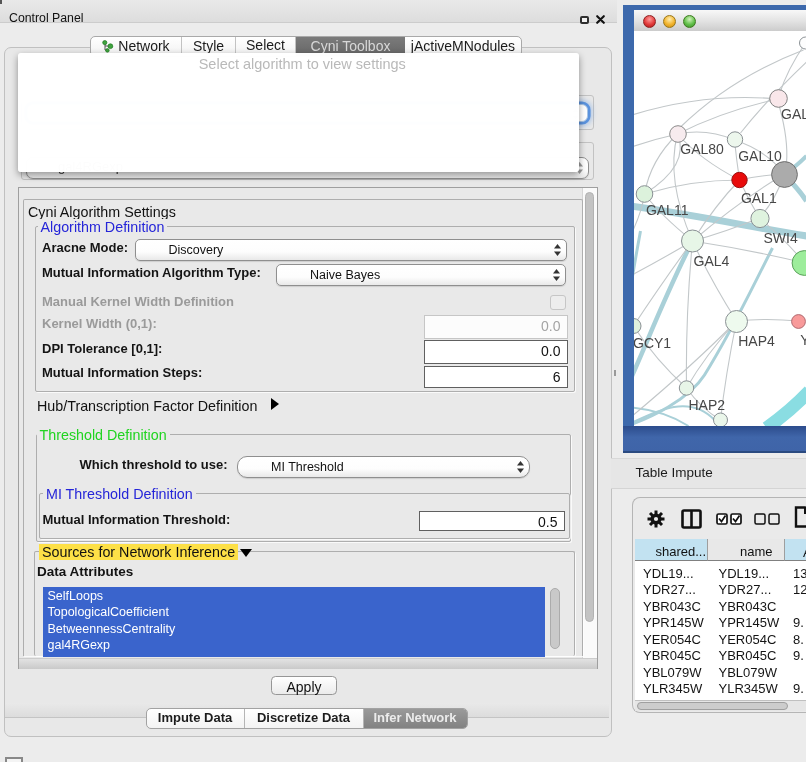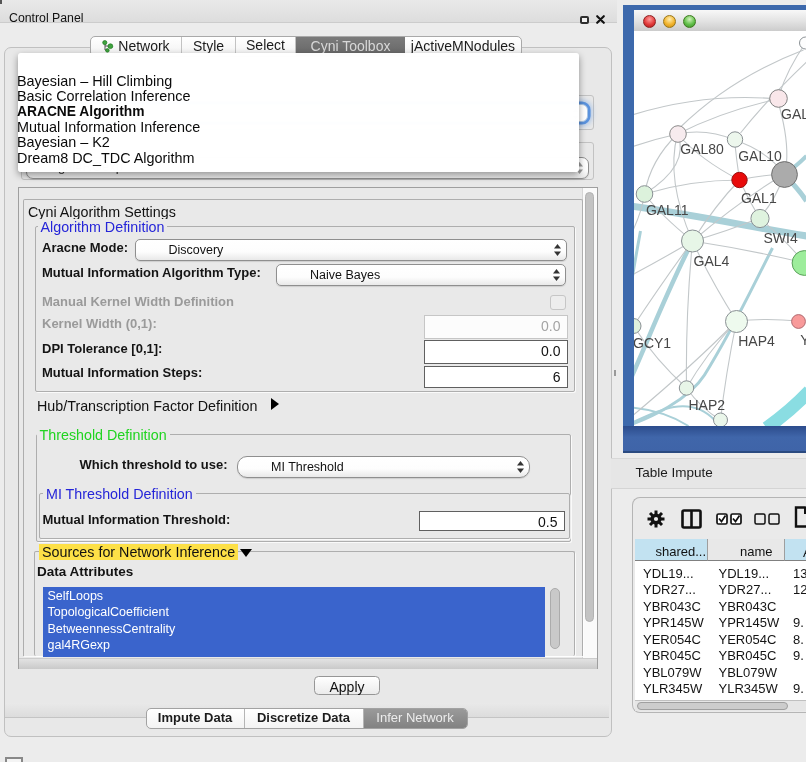--- a/index.html
+++ b/index.html
@@ -113,21 +113,21 @@
 
 <div class="group" style="left:33.5px;top:551px;width:539.5px;height:104px;border-bottom:none;"></div>
 <div class="abs" style="left:39px;top:544px;font-size:14.3px;color:#111;background:#fde047;padding:0 3px;white-space:nowrap;">Sources for Network Inference</div>
 <div class="abs" style="left:240px;top:548.5px;width:0;height:0;border-top:8px solid #000;border-left:6.5px solid transparent;border-right:6.5px solid transparent;"></div>
 <div class="lbl" style="left:37px;top:564px;font-size:13.5px;">Data Attributes</div>
 <div class="abs" style="left:43px;top:586.5px;width:502px;height:70.5px;background:#3a64cc;color:#fff;font-size:13px;overflow:hidden;">
   <div style="padding:1.5px 0 0 4.5px;line-height:16.4px;font-size:12.5px;">SelfLoops<br>TopologicalCoefficient<br>BetweennessCentrality<br>gal4RGexp</div>
 </div>
 <div class="abs" style="left:550px;top:587.5px;width:9.5px;height:61px;background:#c9c9c9;border:1px solid #ababab;border-radius:5px;box-sizing:border-box;"></div>
 
-<div class="abs" style="left:271px;top:676px;width:66px;height:18.5px;border:1px solid #969696;border-radius:4.5px;background:linear-gradient(#ffffff,#ebebeb);box-sizing:border-box;text-align:center;margin-left:43px;">
+<div class="abs" style="left:271px;top:676px;width:66px;height:18.5px;border:1px solid #969696;border-radius:4.5px;background:linear-gradient(#ffffff,#ebebeb);box-sizing:border-box;text-align:center;">
   <span style="font-size:14px;color:#111;position:relative;top:0.5px;">Apply</span>
 </div>
 
 <div class="abs" id="toptabs" style="left:90px;top:35.5px;width:432px;height:21.5px;background:linear-gradient(#ffffff,#f1f1f1);border:1px solid #a9a9a9;border-radius:5px;box-sizing:border-box;overflow:hidden;display:flex;">
   <div style="width:90px;border-right:1px solid #c2c2c2;text-align:center;padding-top:1.5px;font-size:14px;font-weight:400;color:#1a1a1a;">
   <svg width="12" height="13" viewBox="0 0 12 13" style="vertical-align:-2px">
         <path d="M3 3 L3 10 M3 6 L8 6 M3 10 L5 10" stroke="#555" stroke-width="1" fill="none"></path>
         <circle cx="2.8" cy="2.6" r="2.1" fill="#3fa33f" stroke="#1e7a1e" stroke-width="0.7"></circle>
         <circle cx="8.4" cy="6.2" r="2.4" fill="#3fa33f" stroke="#1e7a1e" stroke-width="0.7"></circle>
         <circle cx="5.4" cy="10.4" r="1.8" fill="#3fa33f" stroke="#1e7a1e" stroke-width="0.7"></circle>
@@ -135,32 +135,25 @@
   Network</div>
   <div style="width:53px;border-right:1px solid #c2c2c2;text-align:center;padding-top:1.5px;font-size:14px;font-weight:400;color:#1a1a1a;">Style</div>
   <div style="width:59px;border-right:1px solid #c2c2c2;text-align:center;padding-top:0;font-size:14px;font-weight:400;color:#1a1a1a;">Select</div>
   <div style="width:109px;text-align:center;padding-top:1.5px;font-size:14px;font-weight:400;color:#d8d8d8;background:linear-gradient(#7b7b7b,#666666);">Cyni Toolbox</div>
   <div style="flex:1;text-align:center;padding-top:1.5px;font-size:14px;font-weight:400;color:#1a1a1a;">jActiveMNodules</div>
 </div>
 
 <div class="abs" id="bottabs" style="left:145.5px;top:707.5px;width:322px;height:21px;background:linear-gradient(#ffffff,#f3f3f3);border:1px solid #a2a2a2;border-radius:5px;box-sizing:border-box;overflow:hidden;display:flex;">
   <div style="width:97px;border-right:1px solid #b5b5b5;text-align:center;padding-top:1.5px;font-size:13px;font-weight:600;color:#1c1c1c;">Impute Data</div>
   <div style="width:118px;border-right:1px solid #b5b5b5;text-align:center;padding-top:1.5px;font-size:13px;font-weight:600;color:#1c1c1c;">Discretize Data</div>
-  <div style="flex:1;text-align:center;padding-top:1.5px;font-size:13px;font-weight:400;color:#ececec;background:linear-gradient(#9a9a9a,#828282);">Infer Network</div>
+  <div style="flex:1;text-align:center;padding-top:1.5px;font-size:13px;font-weight:700;color:#ececec;background:linear-gradient(#9a9a9a,#828282);">Infer Network</div>
 </div>
 
 <div class="abs" id="popup" style="left:17.5px;top:53px;width:561.5px;height:118.5px;background:rgba(255,255,255,0.988);border-radius:3px;box-shadow:0 3px 7px rgba(0,0,0,0.4);">
-  <div style="position:absolute;top:20.5px;left:-0.5px;font-size:14.4px;color:#0a0a0a;line-height:15.45px;white-space:nowrap;">
-    Bayesian – Hill Climbing<br>
-    Basic Correlation Inference<br>
-    <b style="font-size:13.8px;">ARACNE Algorithm</b><br>
-    Mutual Information Inference<br>
-    Bayesian – K2<br>
-    Dream8 DC_TDC Algorithm
-  </div>
+  <div style="position:absolute;top:2.5px;left:4px;width:100%;text-align:center;font-size:14.5px;color:#b9b9b9;">Select algorithm to view settings</div>
 </div>
 
 <div class="abs" style="left:622.5px;top:5px;width:184px;height:448px;background:#3d69ac;border-bottom:2px solid #2a4a80;box-sizing:border-box;"></div>
 <div class="abs" style="left:622.5px;top:426px;width:184px;height:25px;background:linear-gradient(#2c4c8c,#4066aa 45%,#3f64a8);"></div>
 <div class="abs" style="left:633.5px;top:9.5px;width:172.5px;height:21.5px;background:linear-gradient(#f8f8f8 0%,#e4e4e4 50%,#cccccc 100%);border-bottom:1px solid #7d7d7d;">
   <div style="position:absolute;left:9.5px;top:5px;width:11px;height:11px;border-radius:50%;background:radial-gradient(circle at 50% 30%,#ff9a9a,#e23c3c 55%,#a81414);border:0.5px solid #8e2222;"></div>
   <div style="position:absolute;left:29.5px;top:5px;width:11px;height:11px;border-radius:50%;background:radial-gradient(circle at 50% 30%,#ffeeb0,#f2b42e 55%,#c88a10);border:0.5px solid #9a7718;"></div>
   <div style="position:absolute;left:49.5px;top:5px;width:11px;height:11px;border-radius:50%;background:radial-gradient(circle at 50% 30%,#d2f2bc,#62c04a 55%,#3a8c28);border:0.5px solid #3d7a1e;"></div>
 </div>
 <div class="abs" style="left:633.5px;top:31px;width:172.5px;height:395px;background:#ffffff;overflow:hidden;">

